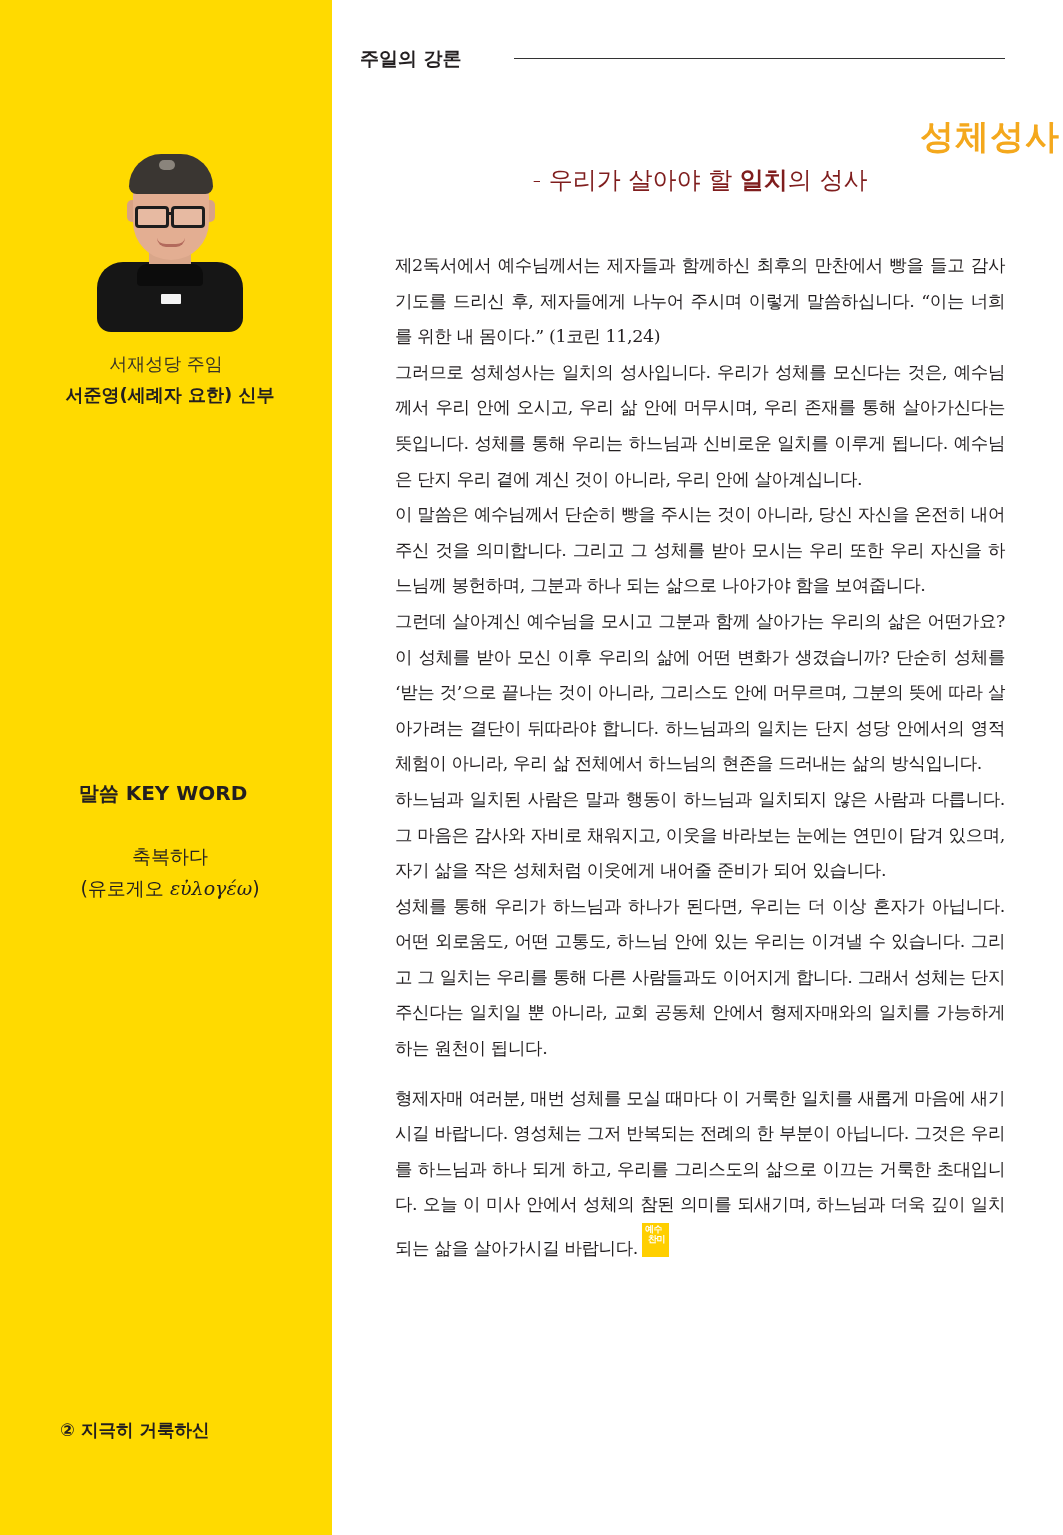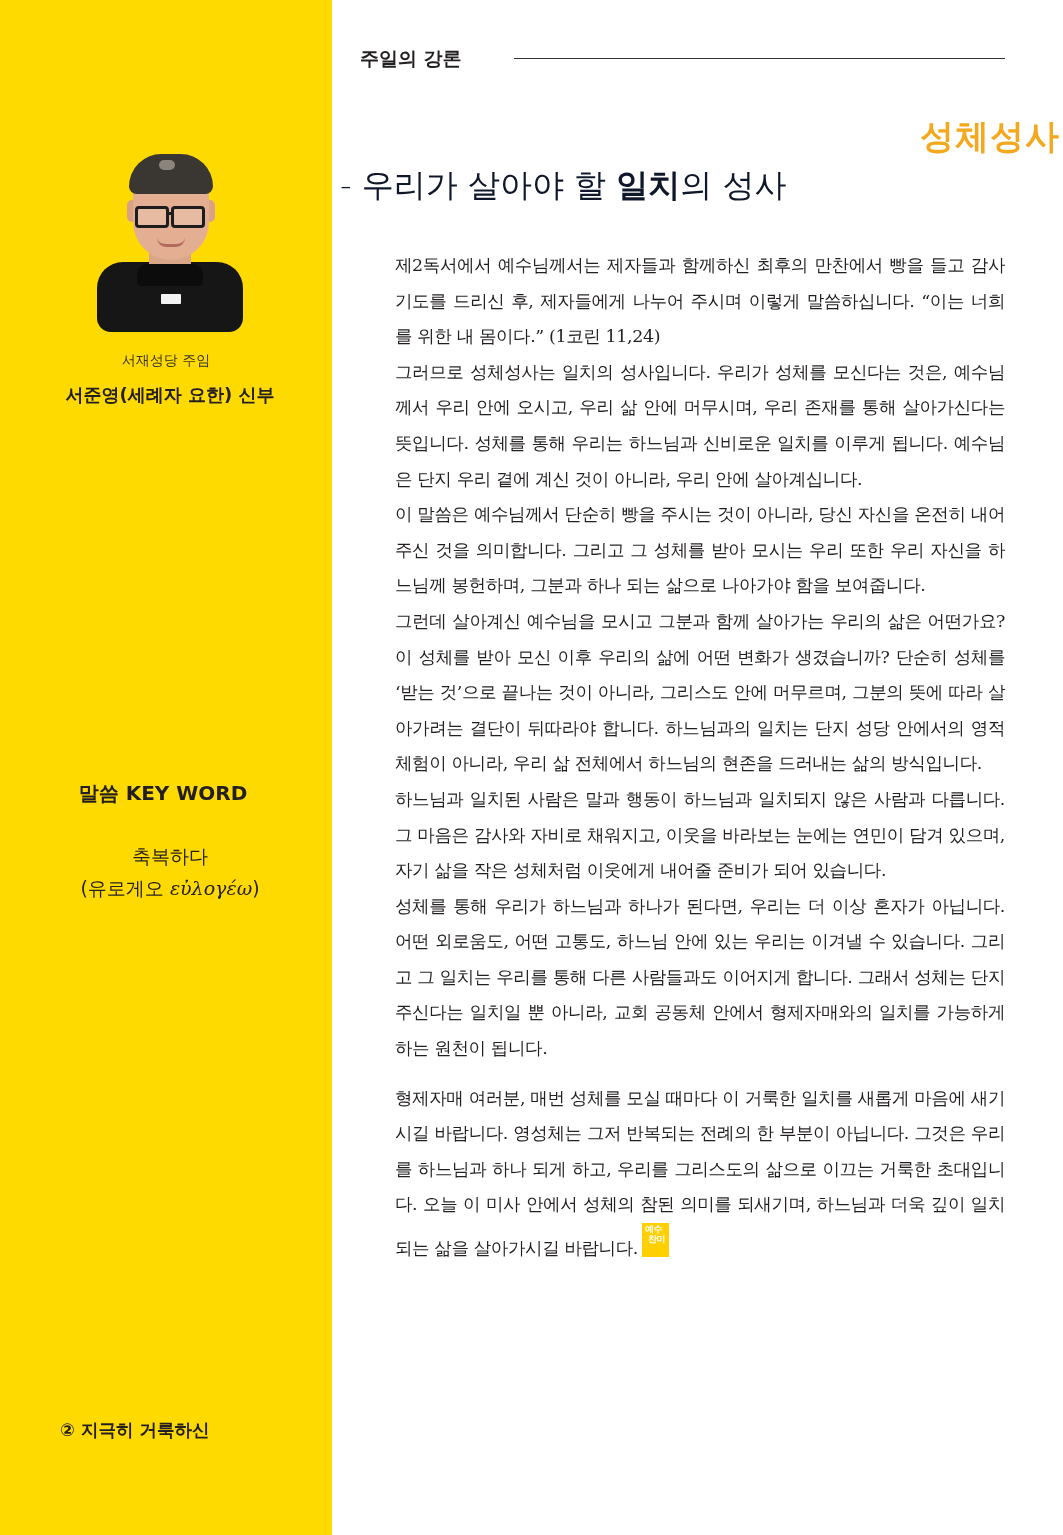--- a/index.html
+++ b/index.html
@@ -56,21 +56,21 @@
   .portrait .glasses-l { left: 38px; } .portrait .glasses-r { left: 74px; }
   .portrait .bridge {
     position: absolute; left: 70px; top: 60px; width: 6px; height: 3px; background: #1d1d1d;
   }
   .portrait .mouth {
     position: absolute; left: 60px; top: 86px; width: 28px; height: 6px;
     border-bottom: 3px solid #b36a5c; border-radius: 0 0 14px 14px;
   }
   .sidebar .role {
     position: absolute; left: 0; width: 332px; top: 352px; text-align: center;
-    font-size: 14px; color: #3a3426; font-weight: 300;
+    font-size: 18px; color: #3a3426; font-weight: 300;
   }
   .sidebar .name {
     position: absolute; left: 0; width: 340px; top: 383px; text-align: center;
     font-size: 18px; font-weight: bold; color: #231f20;
   }
   .kw-title {
     position: absolute; left: 0; width: 326px; top: 780px; text-align: center;
     font-size: 20px; font-weight: bold; color: #231f20;
   }
   .kw-word {
@@ -94,22 +94,22 @@
     font-size: 19px; font-weight: bold; color: #231f20;
   }
   .section-rule {
     position: absolute; left: 514px; top: 58px; width: 491px; height: 1px; background: #333;
   }
   .title {
     position: absolute; left: 340px; width: 720px; top: 114px; text-align: right;
     font-size: 34px; font-weight: bold; color: #f4a81d; letter-spacing: 1px;
   }
   .subtitle {
-    position: absolute; left: 340px; width: 720px; top: 164px; 
-    font-size: 32px; color: #0f172a; font-weight: 300;
+    position: absolute; left: 340px; width: 720px; top: 164px; text-align: center;
+    font-size: 24px; color: #7f1d1d; font-weight: 300;
   }
   .subtitle b { font-weight: bold; }
   .body {
     position: absolute; left: 395px; top: 248px; width: 610px;
     font-family: "DejaVu Serif", "Liberation Serif", serif;
     font-size: 17.5px; line-height: 35.6px; color: #231f20;
     letter-spacing: -0.4px;
   }
   .body p { margin: 0; text-align: justify; }
   .body p.gap { margin-top: 14px; }

